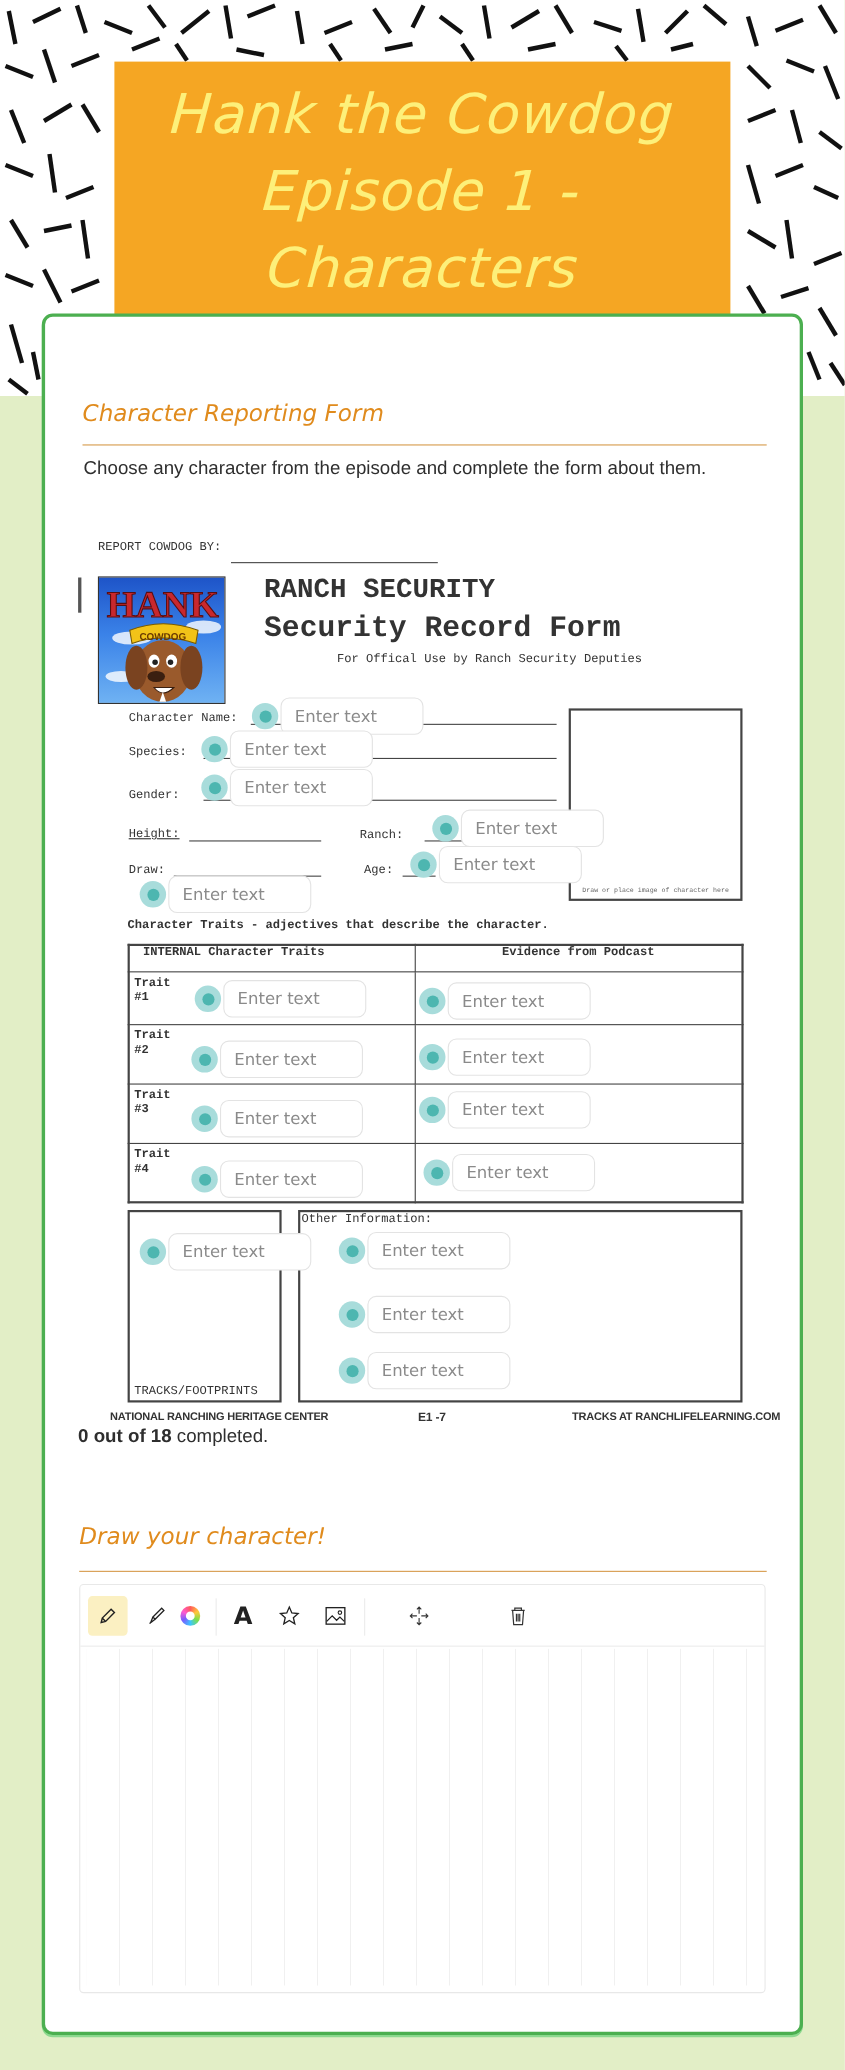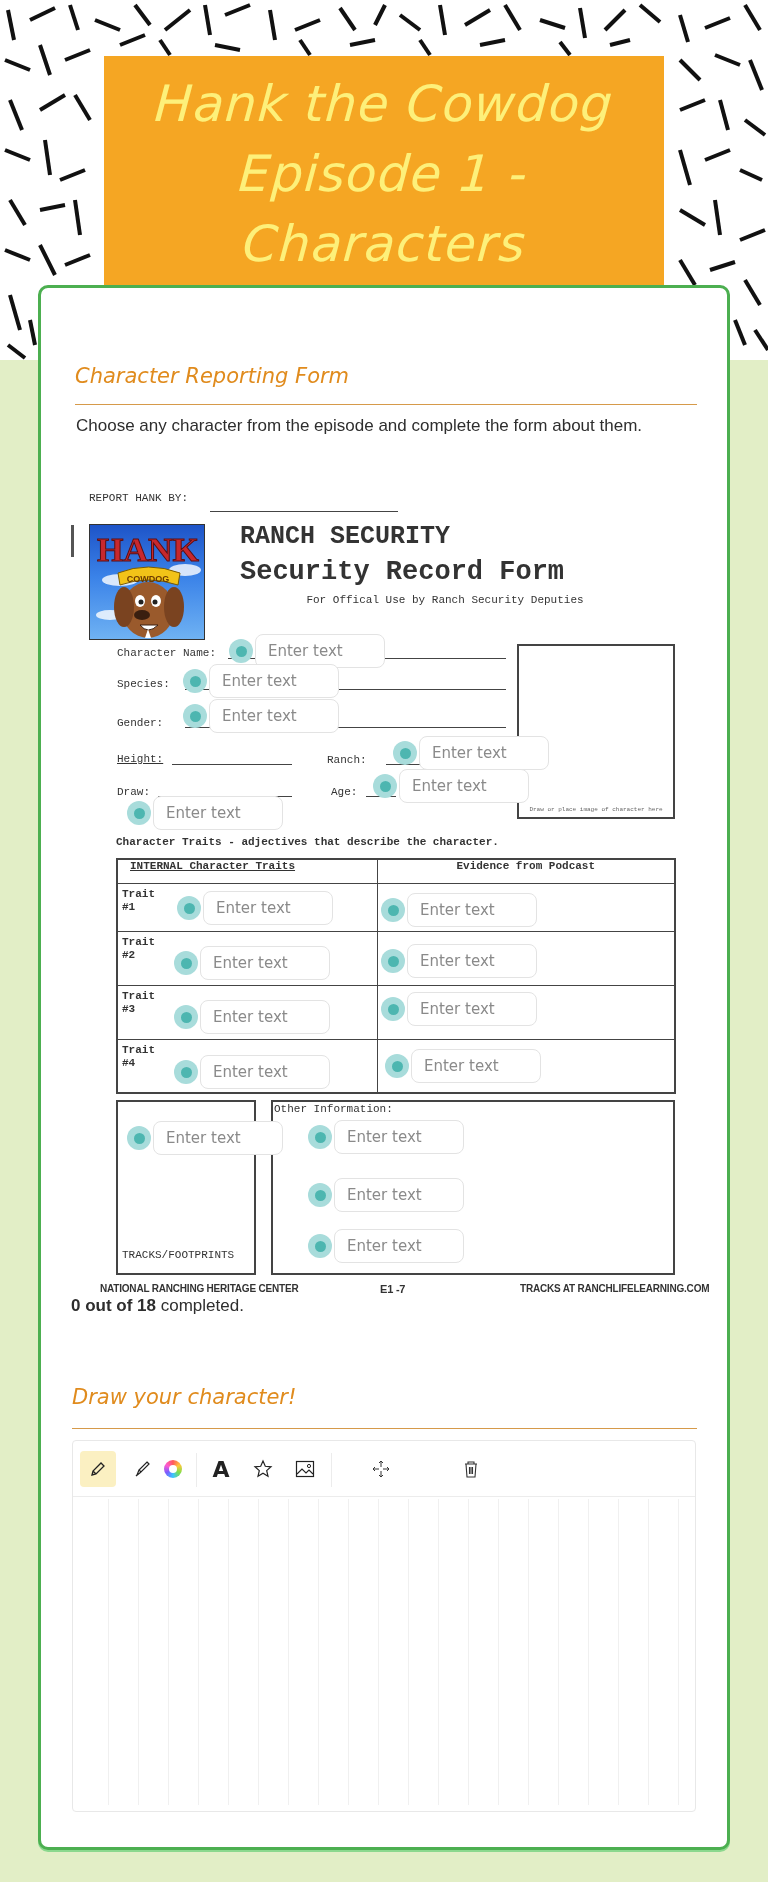--- a/index.html
+++ b/index.html
@@ -196,21 +196,21 @@
   <div class="line">Episode 1 -</div>
   <div class="line">Characters</div>
 </div>
 
 <div class="card"></div>
 
 <div class="section-title" style="left:75px; top:364px;">Character Reporting Form</div>
 <div class="section-rule" style="left:75px; top:404px; width:622px;"></div>
 <div class="desc" style="left:76px; top:412px;">Choose any character from the episode and complete the form about them.</div>
 
-<div class="abs mono" style="left:89px; top:492px; font-size:11px;">REPORT HANK BY:</div>
+<div class="abs mono" style="left:89px; top:492px; font-size:11px;">REPORT COWDOG BY:</div>
 <div class="uline" style="left:210px; top:511px; width:188px;"></div>
 
 <div class="abs" style="left:71px; top:525px; width:3px; height:32px; background:#555;"></div>
 
 <div class="hank-img" title="Hank the Cowdog cover image">
   <svg width="116" height="116" viewBox="0 0 116 116">
     <ellipse cx="30" cy="55" rx="18" ry="6" fill="#fff" opacity="0.8"></ellipse>
     <ellipse cx="95" cy="45" rx="16" ry="6" fill="#fff" opacity="0.8"></ellipse>
     <ellipse cx="20" cy="90" rx="14" ry="5" fill="#fff" opacity="0.8"></ellipse>
     <text x="58" y="36" text-anchor="middle" font-family="Liberation Serif, serif" font-weight="bold" font-size="34" fill="#c8282d" stroke="#5a0d10" stroke-width="1">HANK</text>
@@ -275,21 +275,21 @@
 <div class="input-wrap" style="left:127px; top:796px;">
   <span class="dot"></span>
   <input class="text-input" placeholder="Enter text" style="">
 </div>
 
 <div class="abs mono" style="left:116px; top:836px; font-size:11px; font-weight:bold;">Character Traits - adjectives that describe the character.</div>
 
 <table class="traits">
   <tbody>
       <tr>
-    <th style="width:260px; text-align:left; padding-left:12px;text-decoration:underline;">INTERNAL Character Traits</th>
+    <th style="width:260px; text-align:left; padding-left:12px;">INTERNAL Character Traits</th>
     <th style="text-align:center;">Evidence from Podcast</th>
   </tr>
   <tr style="height:48px;">
     <td>
           <div class="trait-label"><span>Trait</span><br><span>#1</span></div>
         </td>
     <td></td>
   </tr>
   <tr style="height:54px;">
     <td>
@@ -339,21 +339,21 @@
 <div class="input-wrap" style="left:174px; top:1055px;">
   <span class="dot"></span>
   <input class="text-input" placeholder="Enter text" style="">
 </div>
 <div class="input-wrap" style="left:385px; top:1049px;">
   <span class="dot"></span>
   <input class="text-input" placeholder="Enter text" style="">
 </div>
 
 <div class="photo-box" style="left:116px; top:1100px; width:140px; height:175px;">
-  <div class="abs mono" style="left:4px; bottom:12px; font-size:11px;">TRACKS/FOOTPRINTS</div>
+  <div class="abs mono" style="left:4px; bottom:2px; font-size:11px;">TRACKS/FOOTPRINTS</div>
 </div>
 <div class="photo-box" style="left:271px; top:1100px; width:404px; height:175px;">
   <div class="abs mono" style="left:1px; top:1px; font-size:11px;">Other Information:</div>
 </div>
 
 <div class="input-wrap" style="left:127px; top:1121px;">
   <span class="dot"></span>
   <input class="text-input" placeholder="Enter text" style="">
 </div>
 <div class="input-wrap" style="left:308px; top:1120px;">

